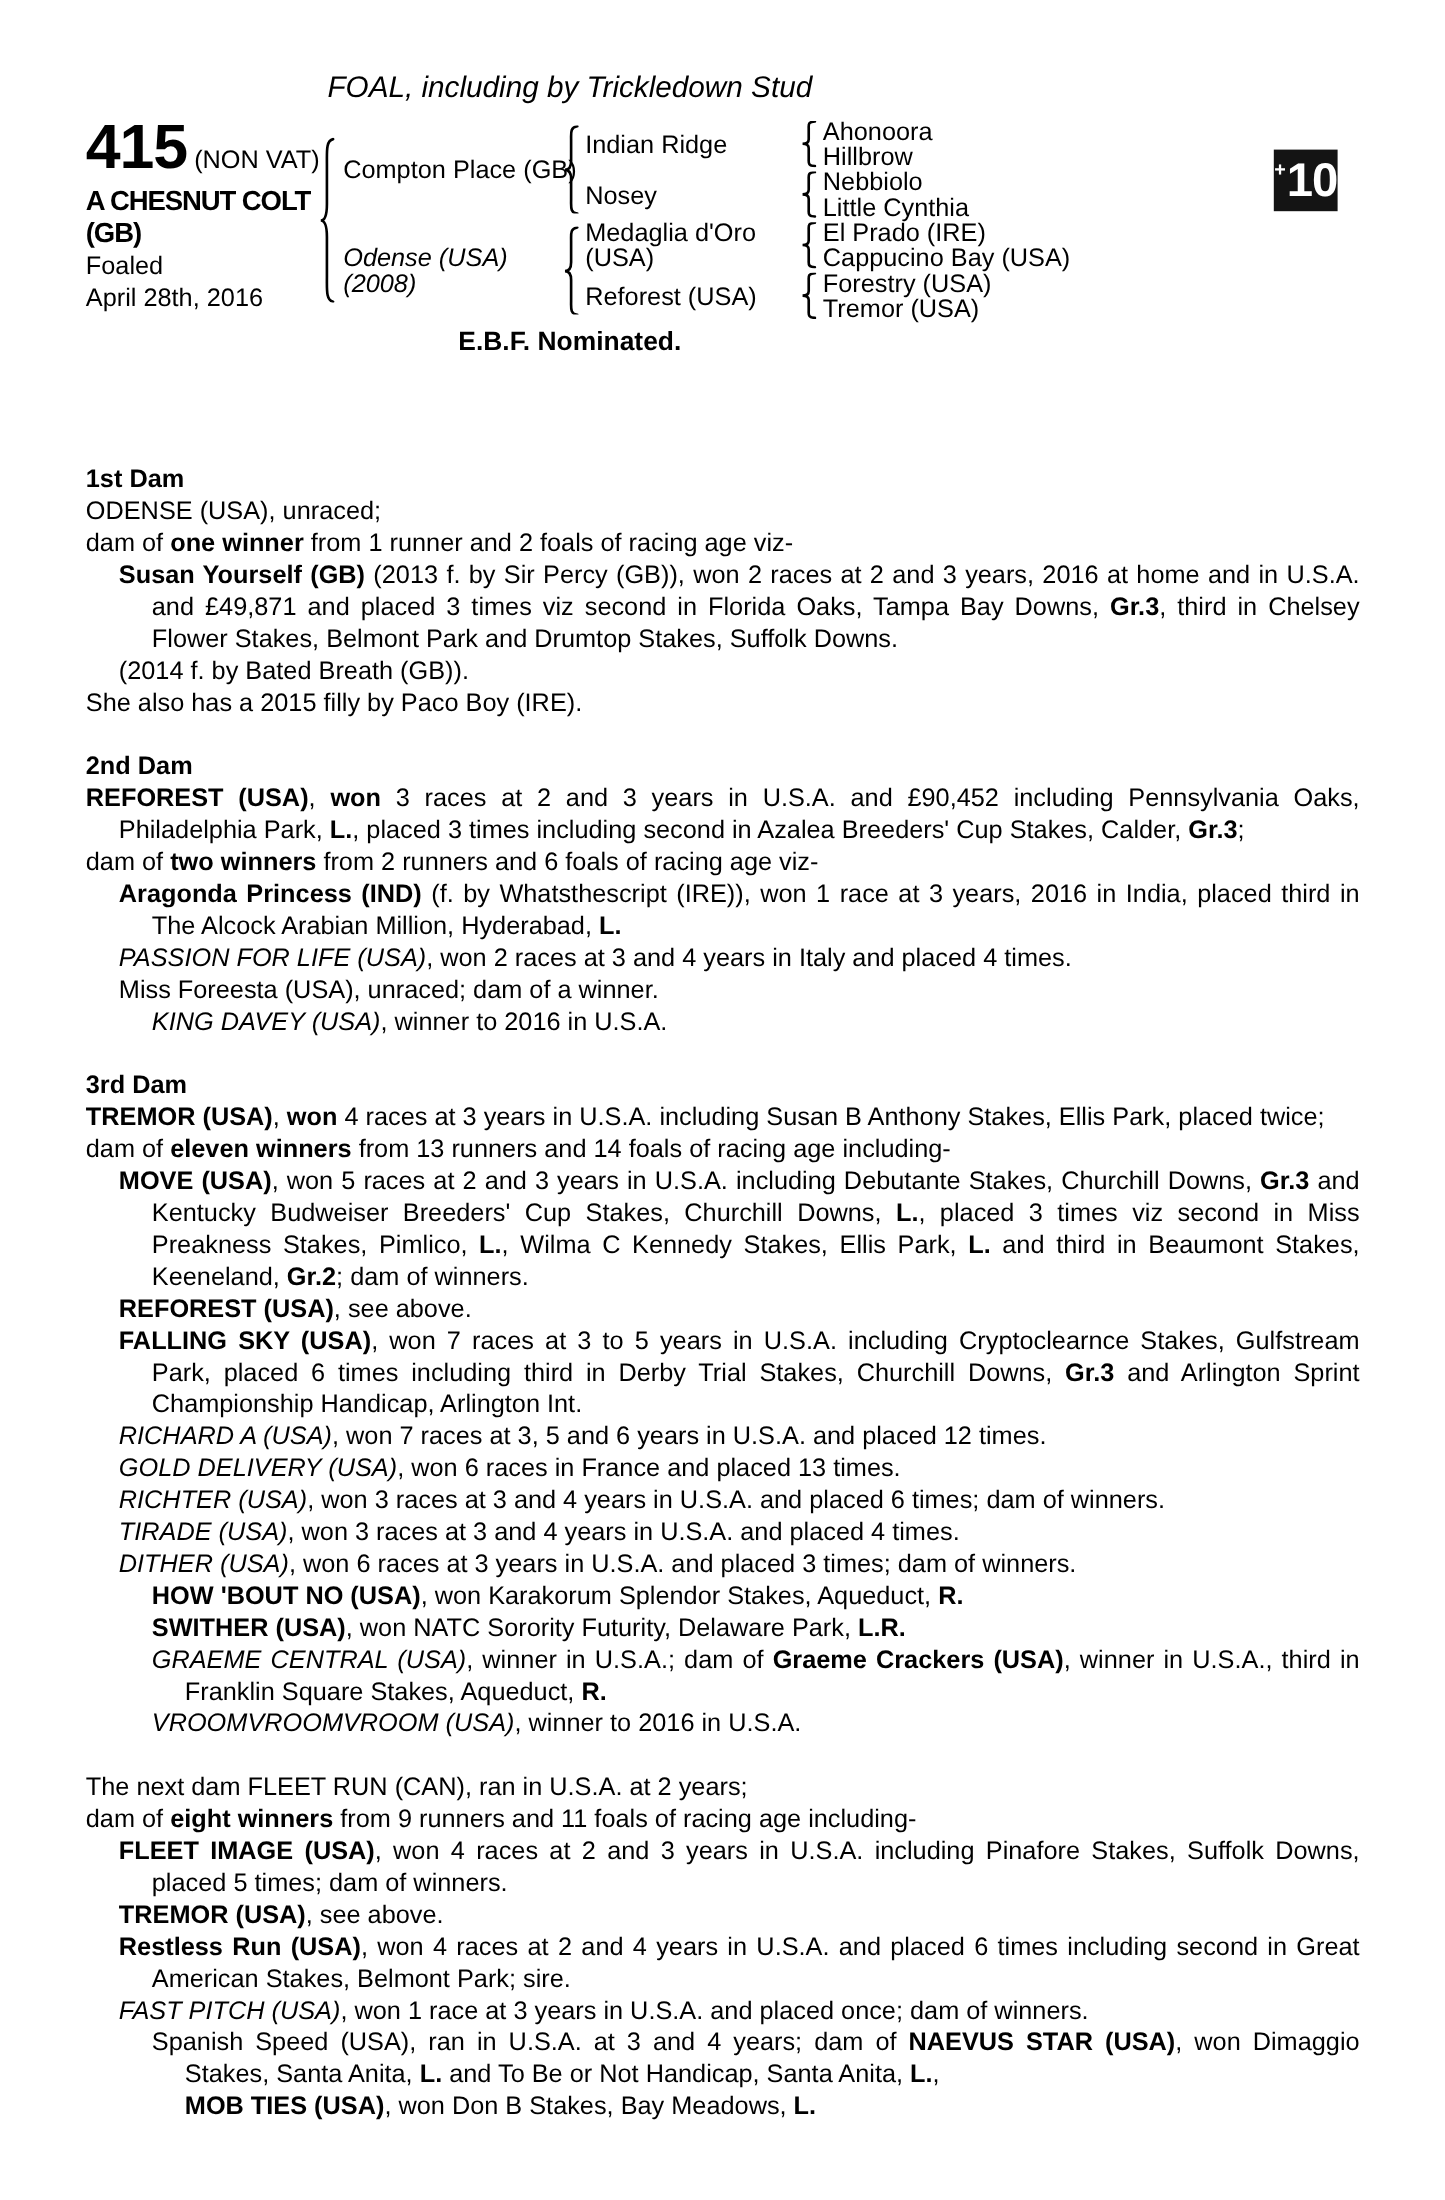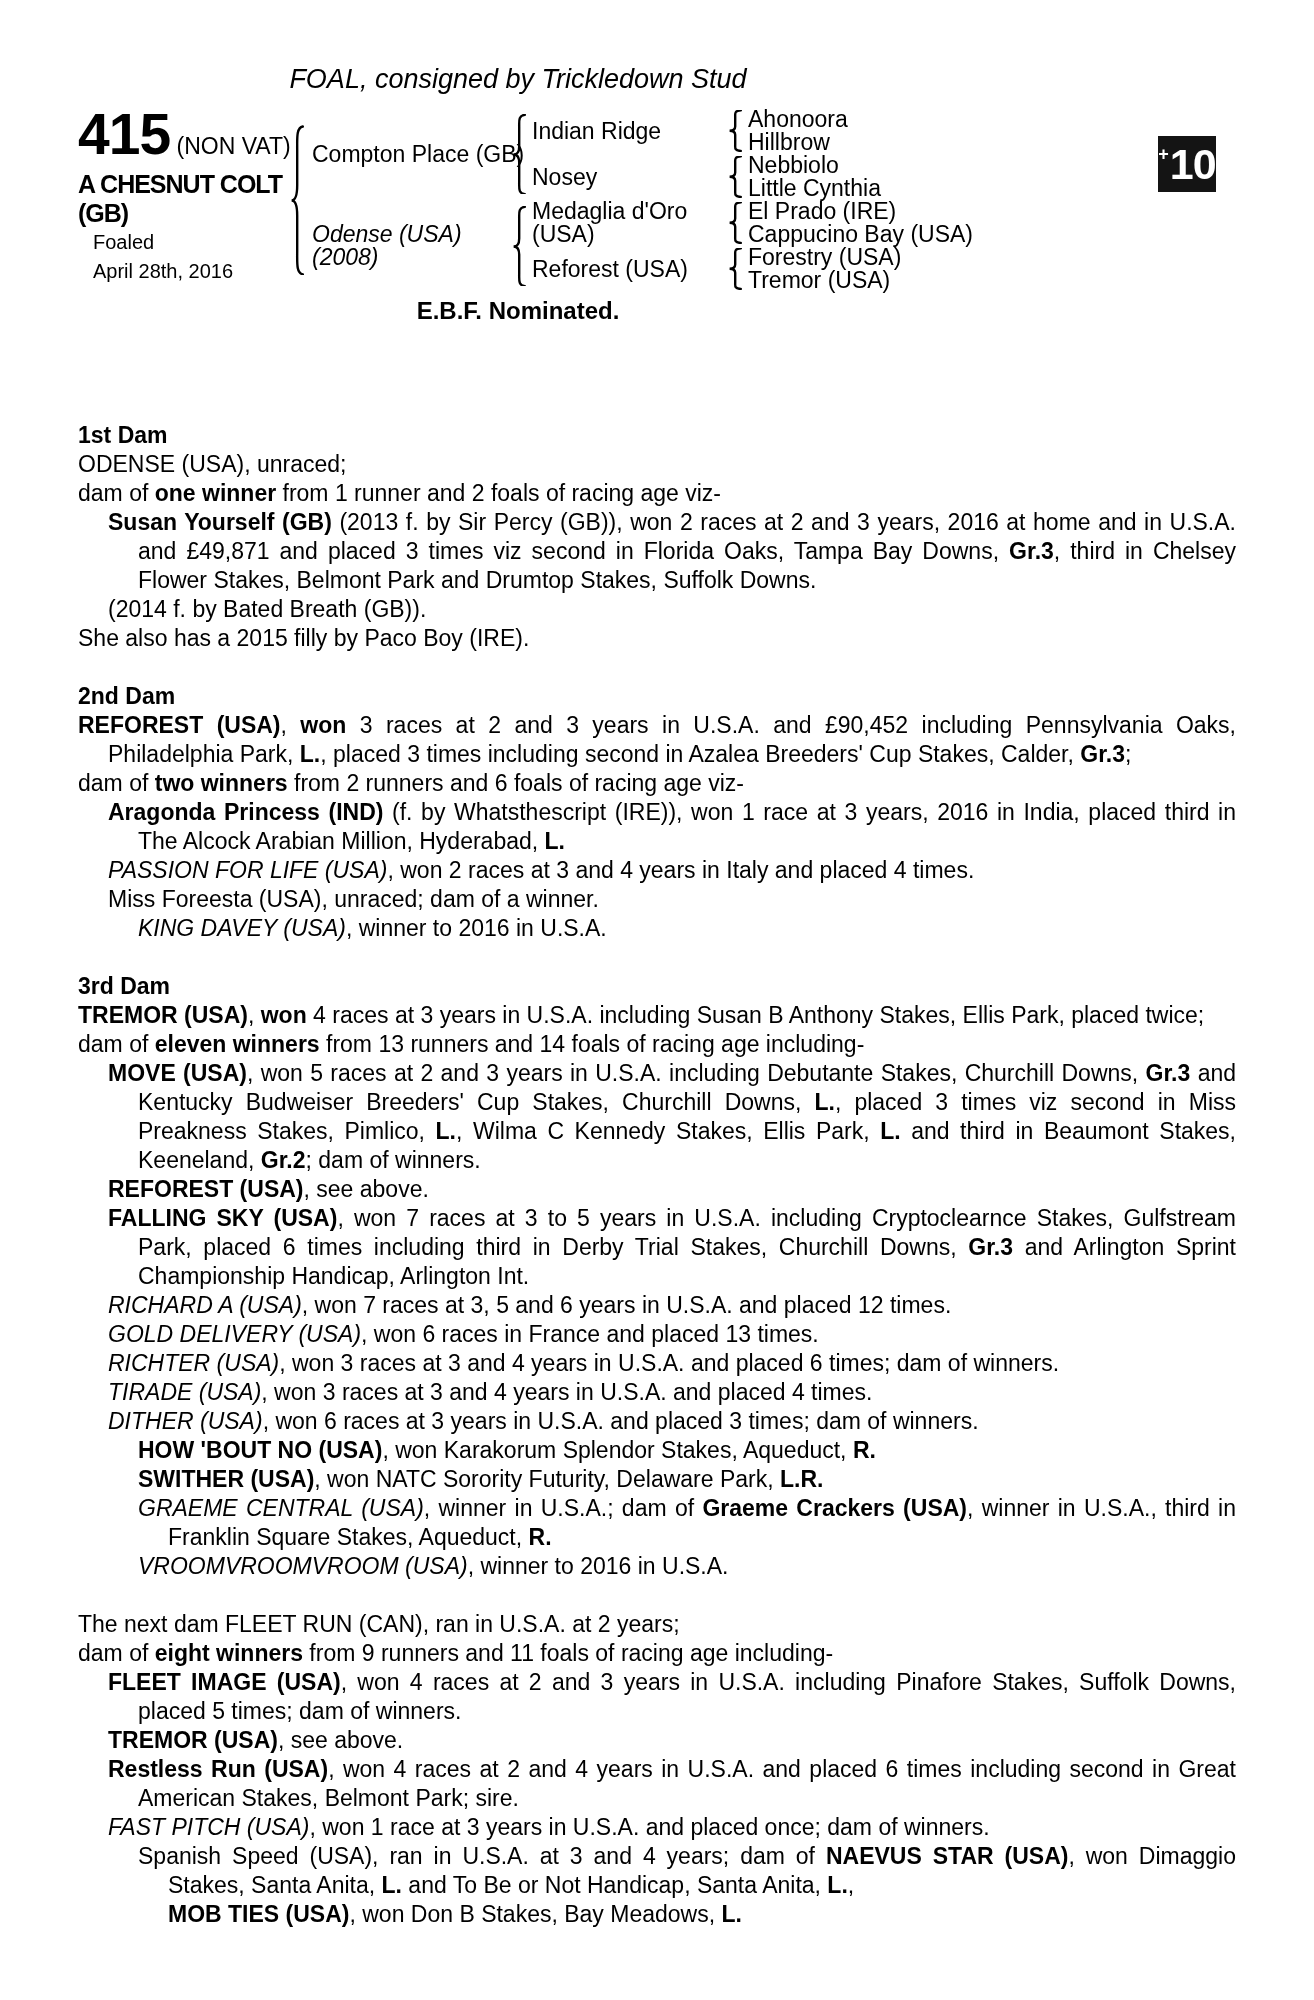--- a/index.html
+++ b/index.html
@@ -23,21 +23,21 @@
   .pedigree{margin-top:12px;display:grid;
             grid-template-columns:212px 22px 200px 20px 196px 20px 1fr;
             grid-auto-rows:23px;font-size:23px;}
   .cell{display:flex;align-items:center;line-height:23px;}
   .cell .inner-lines{display:block;}
   .lot-block{grid-column:1;grid-row:1/9;padding-top:2px;}
   .lot-line{white-space:nowrap;line-height:48px;}
   .lot-num{font-weight:bold;font-size:57px;letter-spacing:-1px;}
   .lot-vat{font-size:23px;}
   .lot-desc{font-weight:bold;font-size:25px;letter-spacing:-1px;line-height:29px;white-space:nowrap;}
-  .lot-foaled{font-size:20px;line-height:29px;margin-left:15px;}
+  .lot-foaled{font-size:23px;line-height:29px;}
   .c-sire{grid-column:3;grid-row:1/5;white-space:nowrap;}
   .c-dam{grid-column:3;grid-row:5/9;font-style:italic;}
   .c-ss{grid-column:5;grid-row:1/3;}
   .c-sd{grid-column:5;grid-row:3/5;}
   .c-ds{grid-column:5;grid-row:5/7;}
   .c-dd{grid-column:5;grid-row:7/9;}
   .g1{grid-column:7;grid-row:1;}  .g2{grid-column:7;grid-row:2;}
   .g3{grid-column:7;grid-row:3;}  .g4{grid-column:7;grid-row:4;}
   .g5{grid-column:7;grid-row:5;}  .g6{grid-column:7;grid-row:6;}
   .g7{grid-column:7;grid-row:7;}  .g8{grid-column:7;grid-row:8;}
@@ -68,21 +68,21 @@
 
 <div class="page">
   <div class="badge">
     <span class="badge-plus">+</span>
       <span class="badge-num">10</span>
   </div>
 
   <div class="inner">
 
     <div class="consign-wrap">
-      <div class="consign">FOAL, consigned by Trickledown Stud</div>
+      <div class="consign">FOAL, including by Trickledown Stud</div>
     </div>
 
 
     <div class="pedigree">
 
       <div class="lot-block">
         <div class="lot-line">
           <span class="lot-num">415</span>
           <span class="lot-vat">(NON VAT)</span>
         </div>

